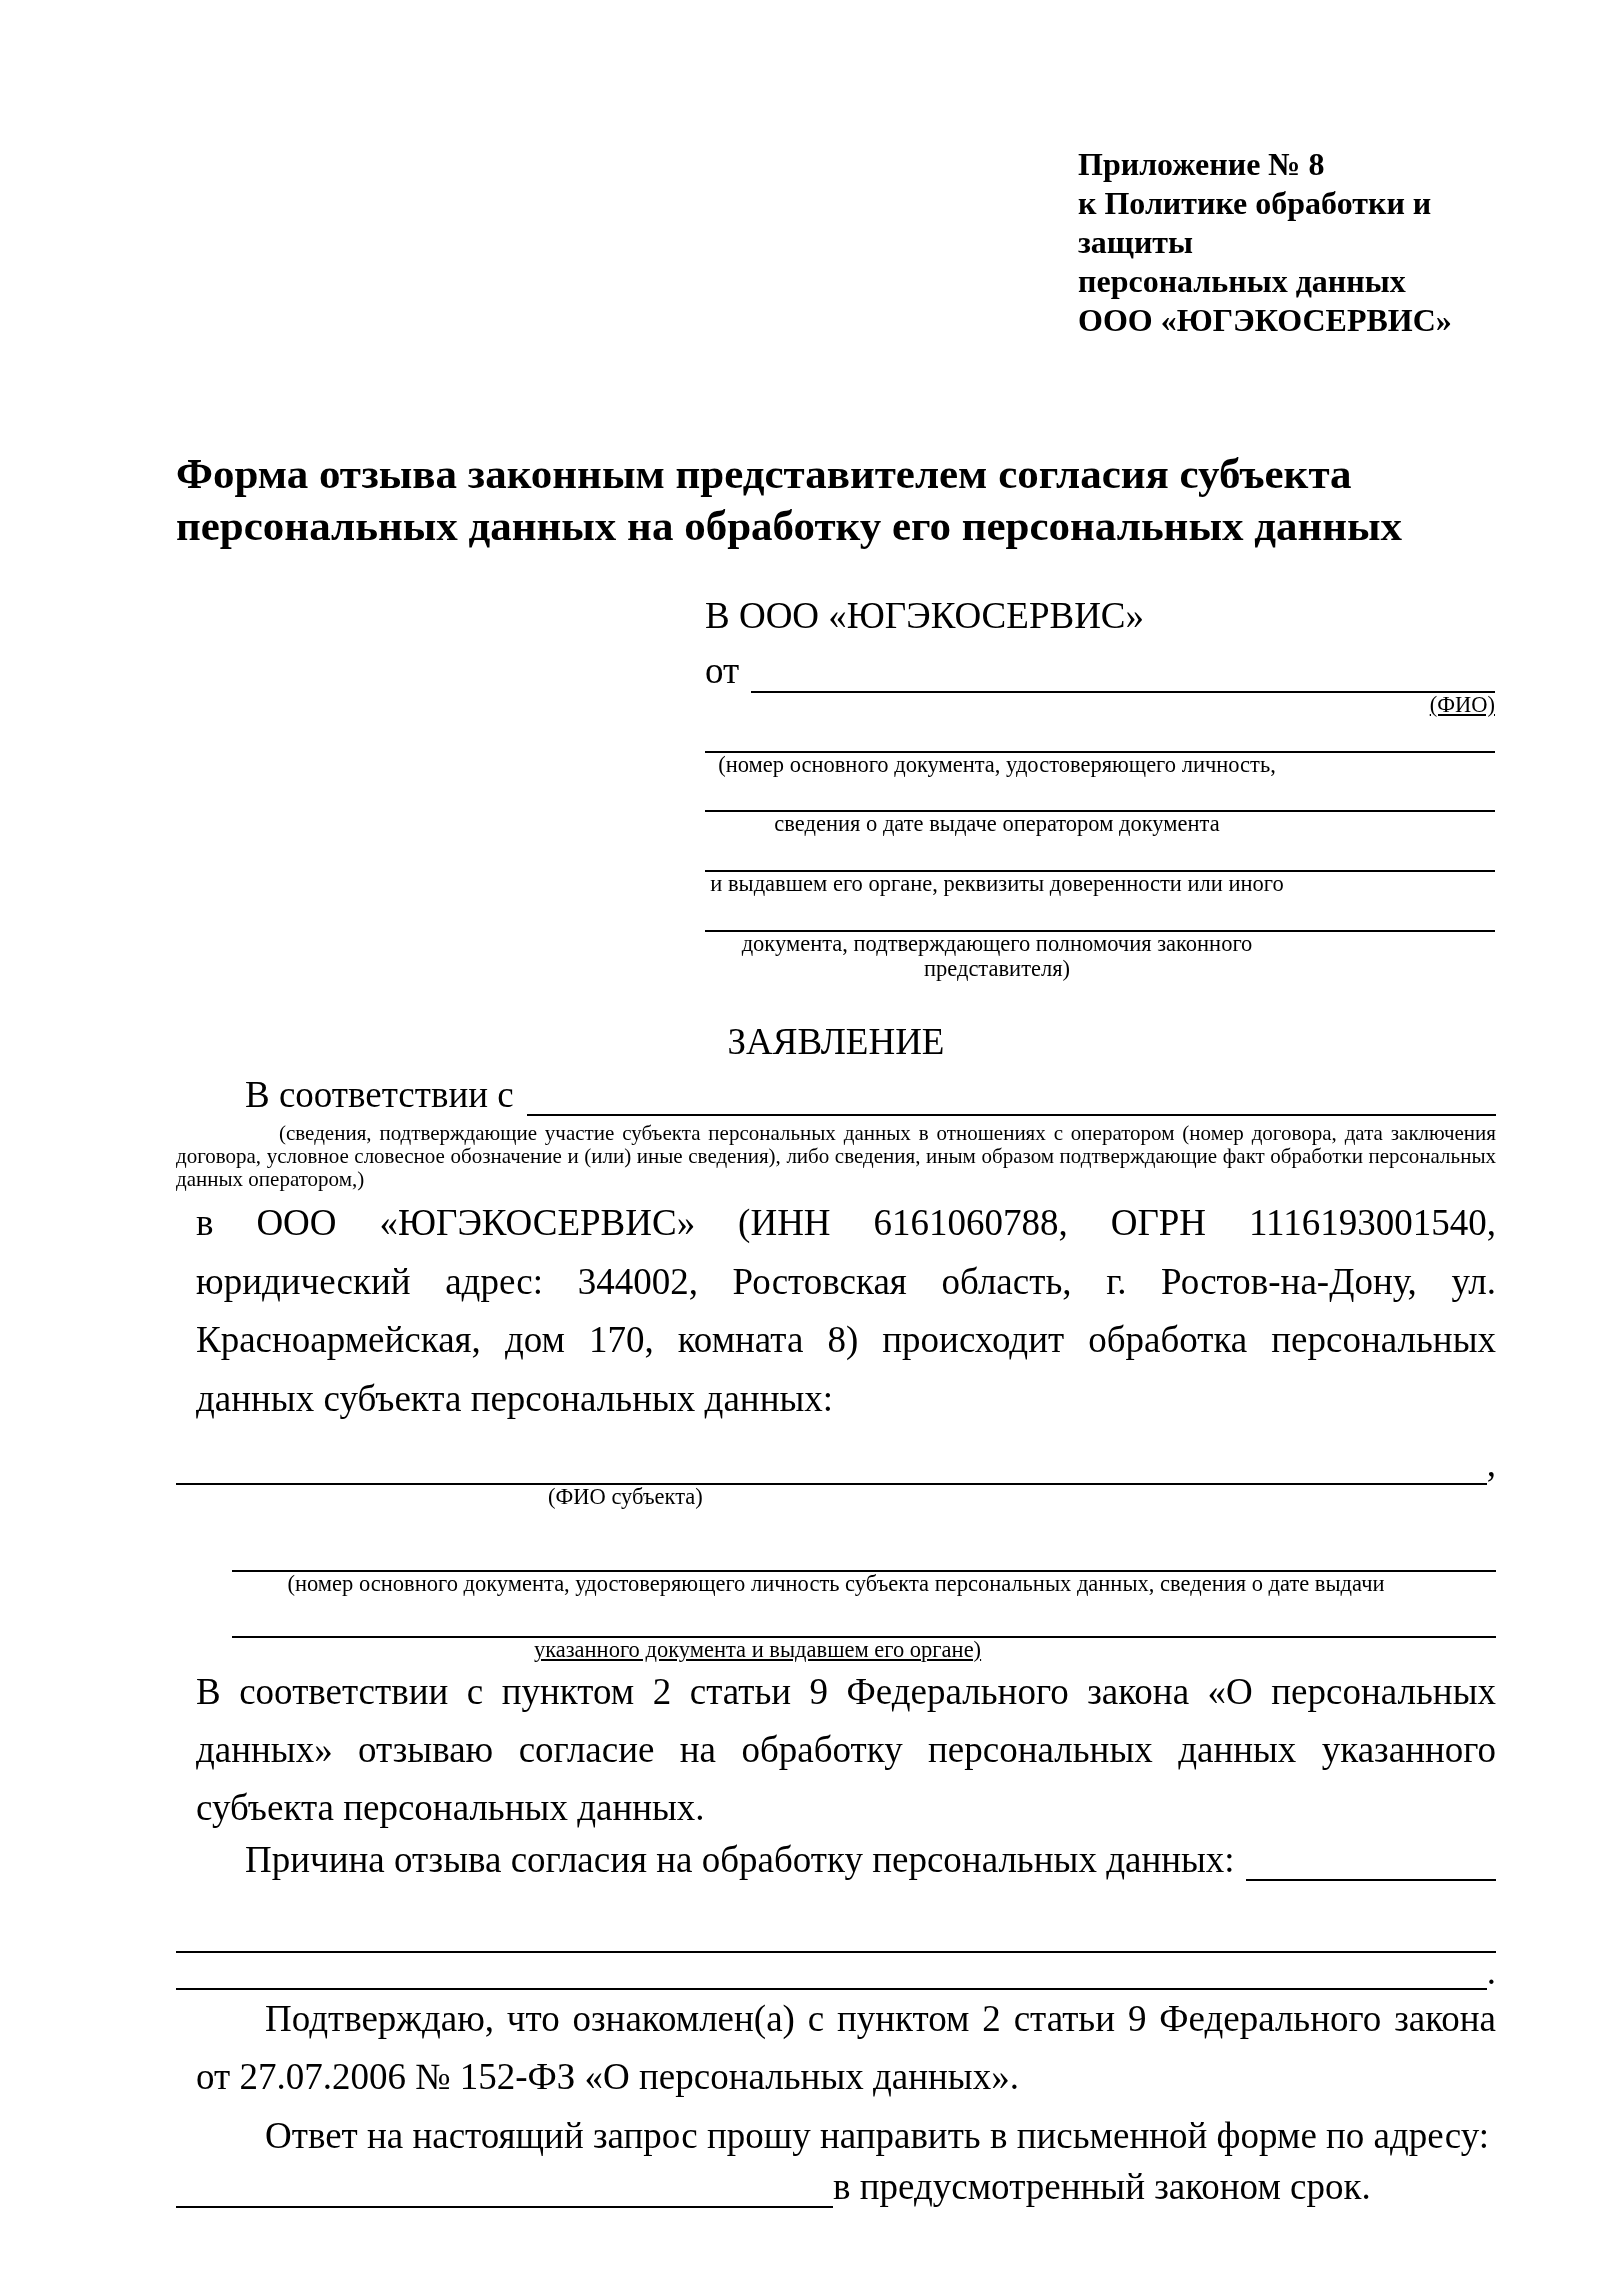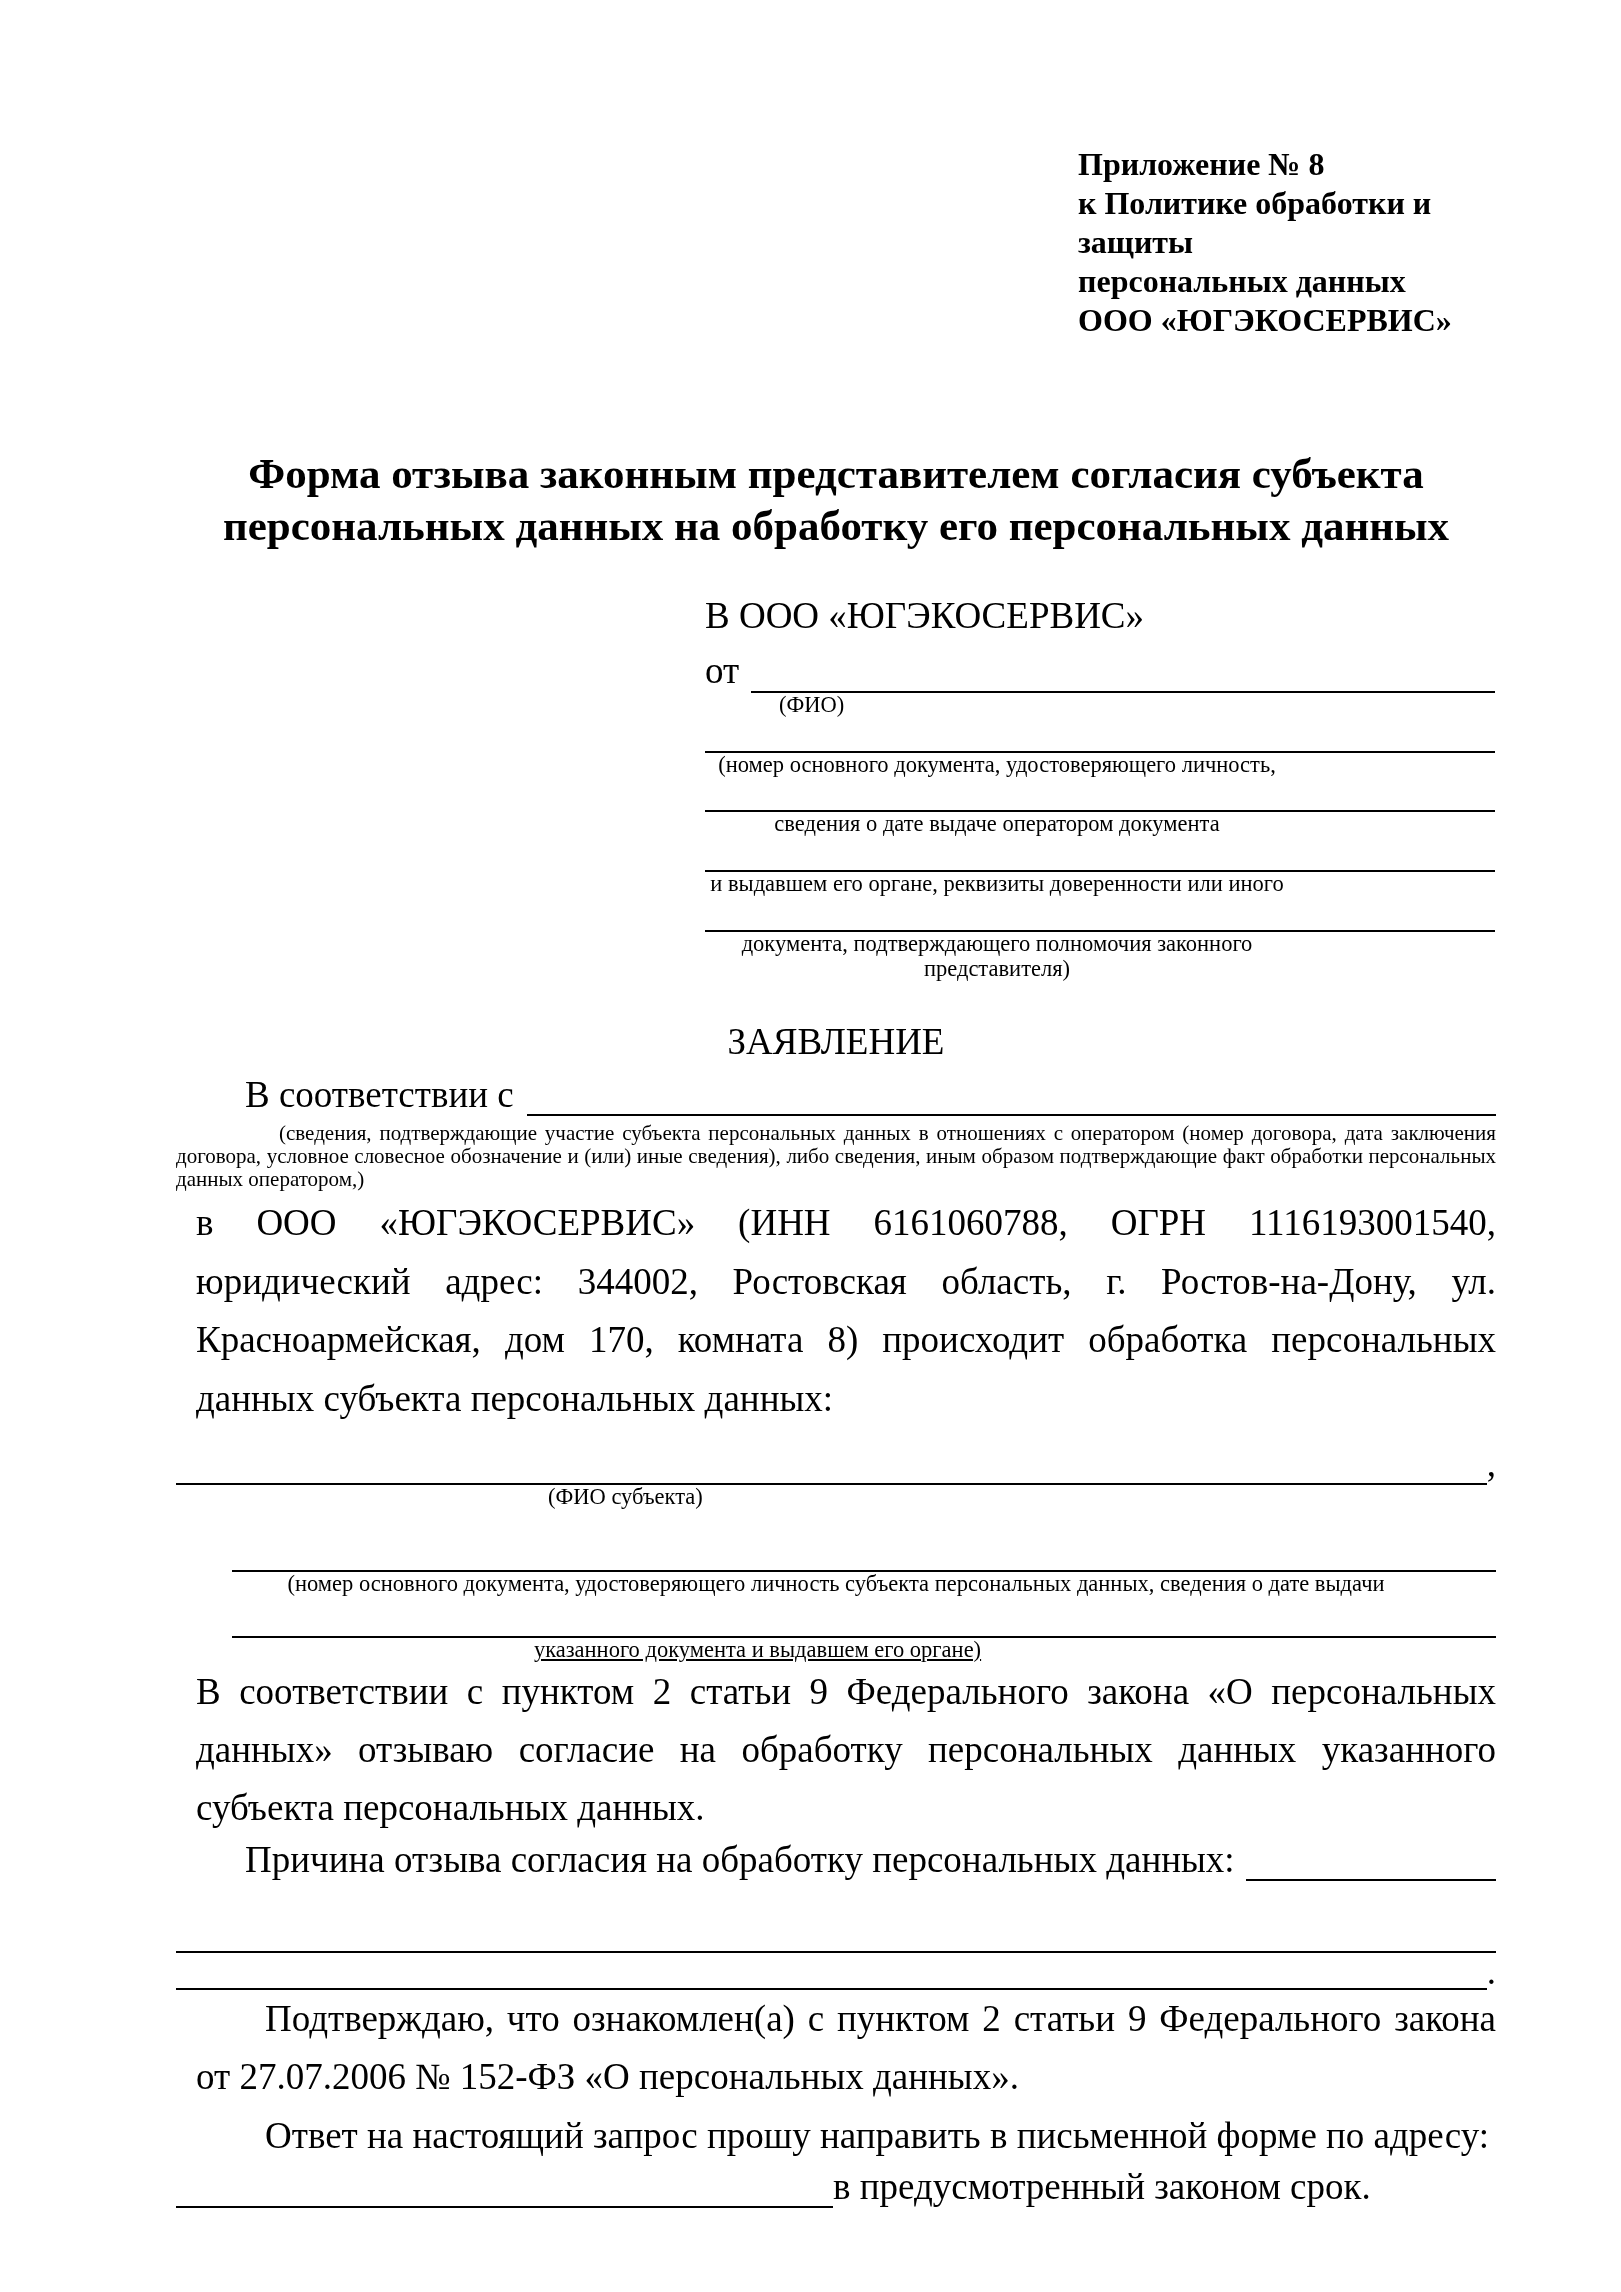--- a/index.html
+++ b/index.html
@@ -15,41 +15,41 @@
     overflow:hidden;
   }
   .appendix {
     margin-left:902px;
     font-size:32px;
     line-height:1.22;
     font-weight:bold;
   }
   .doc-title {
     margin-top:108px;
-    text-align:center;
+    text-align:left;
     font-weight:bold;
     font-size:43px;
     line-height:1.2;
   }
   .addressee {
     width:790px;
     margin-left:529px;
     margin-top:43px;
     line-height:1.2;
   }
   .fillrow { display:flex; align-items:flex-end; }
   .fill { flex:1; border-bottom:2.9px solid #000; }
   .from-row { margin-top:9.8px; }
   .from-row .fill { margin-left:11.8px; }
   .cap {
     font-size:22.5px;
     line-height:1.1;
     text-align:center;
   }
-  .cap-fio { text-align:left; margin-left:74px; }
+  .cap-fio { text-align:right; margin-left:74px;text-decoration:underline; }
   .a-cap { padding-right:206px; }
   .a-blank {
     height:33px;
     border-bottom:2.9px solid #000;
   }
   .a-group { margin-top:0; }
   .statement-heading {
     margin-top:39px;
     text-align:center;
   }

